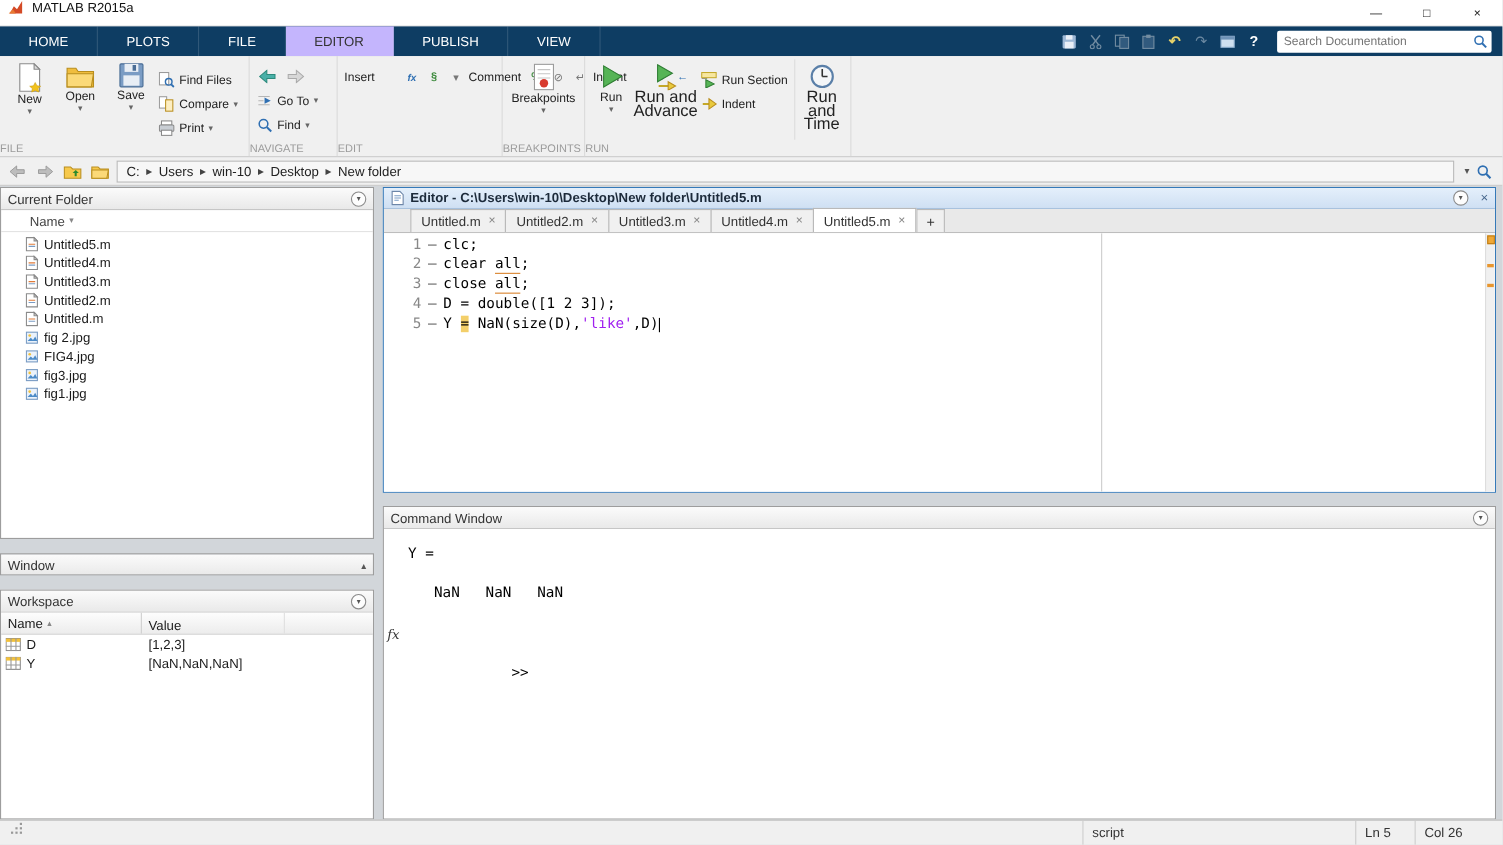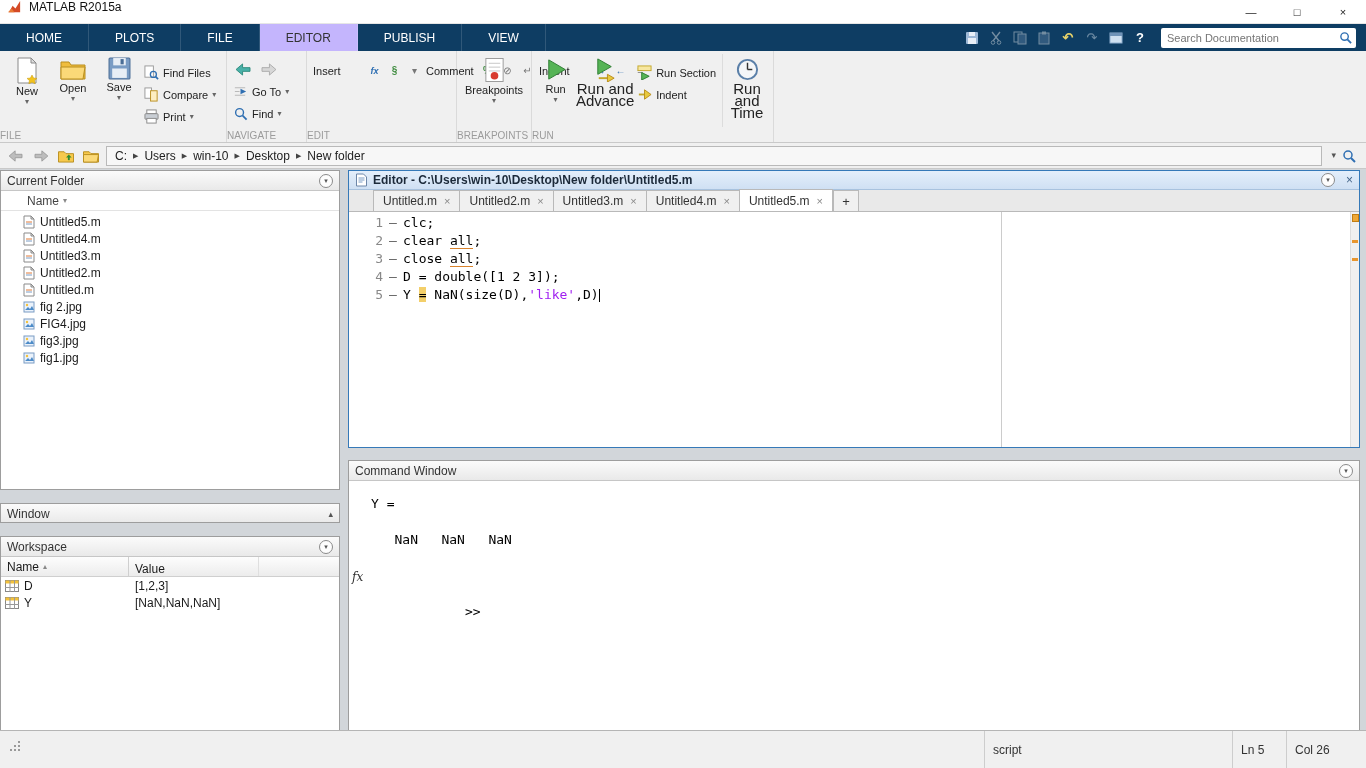--- a/index.html
+++ b/index.html
@@ -107,21 +107,21 @@
 .cursor{display:inline-block;width:1px;height:13px;background:#000;vertical-align:text-bottom}
 
 
 .cw{flex:1}
 .cwbody{flex:1;position:relative;background:#fff;font-family:"DejaVu Sans Mono",monospace;font-size:13px;padding:14px 0 0 22px}
 .cwline{height:18px;line-height:18px;white-space:pre;color:#000}
 .promptline{height:18px;line-height:18px;white-space:pre;color:#000;position:relative}
 .fxicon{position:absolute;left:-19px;top:1px;font-family:"DejaVu Serif",serif;font-style:italic;font-size:12px;color:#333}
 
 
-.statusbar{position:absolute;left:0;right:0;bottom:0;height:38px;background:#f0f0f0;border-top:1px solid #b5b5b5;display:flex;align-items:center}
+.statusbar{position:absolute;left:0;right:0;bottom:0;height:23px;background:#f0f0f0;border-top:1px solid #b5b5b5;display:flex;align-items:center}
 .grip{width:22px;display:flex;align-items:center;justify-content:center}
 .gripdot{width:2px;height:2px;background:#999;box-shadow:4px 0 #999,8px 0 #999,4px -4px #999,8px -4px #999,8px -8px #999}
 .sspacer{flex:1}
 .scell{height:100%;display:flex;align-items:center;border-left:1px solid #cdcdcd;padding:0 8px;font-size:12px;color:#333}
 .scell.mode{width:248px}
 .scell.ln{width:54px}
 .scell.col{width:80px}
 </style>
 </head>
 <body>

